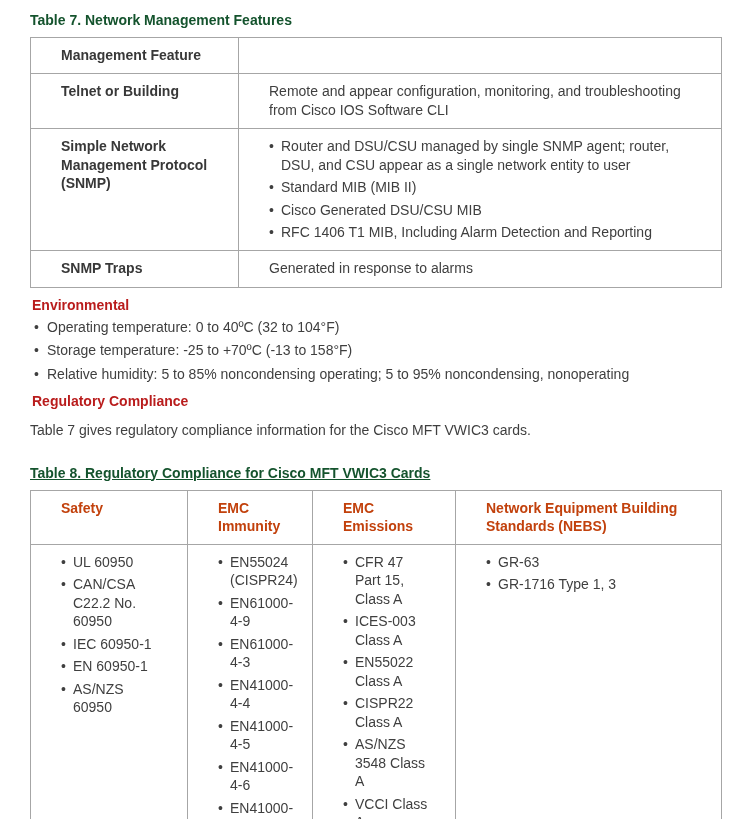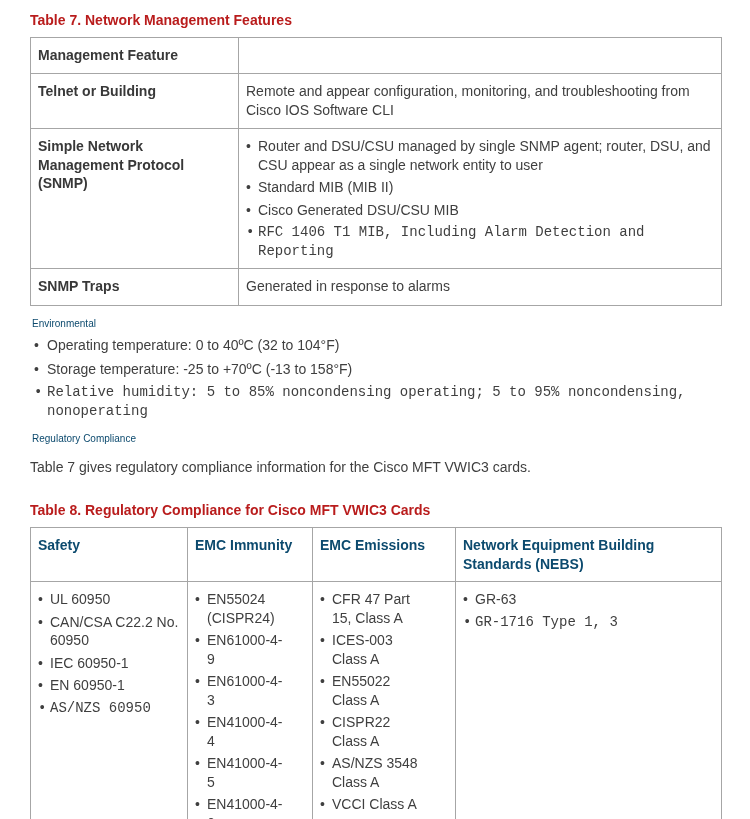--- a/index.html
+++ b/index.html
@@ -11,67 +11,67 @@
     font-family: "Liberation Sans", sans-serif;
     font-size: 14px;
     color: #3f3f3f;
     overflow: hidden;
   }
   .page { padding: 12px 28px 0 30px; }
 
   .tcaption {
     font-size: 14px;
     font-weight: 700;
-    color: #b91c1c;
+    color: #14532d;
     margin: 0 0 8px 0;
     line-height: 17px;
   }
-  .tcaption.t8c { margin-top: 25px; }
+  .tcaption.t8c { margin-top: 25px; text-decoration: underline; }
 
   table {
     border-collapse: collapse;
     width: 692px;
     table-layout: fixed;
   }
   td, th {
     border: 1px solid #a6a6a6;
     vertical-align: top;
     text-align: left;
-    padding: 8px 7px;
+    padding: 8px 30px;
     font-size: 14px;
     line-height: 18.5px;
     font-weight: 400;
     color: #3f3f3f;
   }
   .t7 td.feat { font-weight: 700; color: #383838; }
   .t7 tr.r1 { height: 36px; }
   .t7 tr.r2 { height: 55px; }
   .t7 tr.r4 { height: 37px; }
-  .t8 th { font-weight: 700; color: #0c4a6e; }
+  .t8 th { font-weight: 700; color: #c2410c; }
   .t8 thead tr { height: 52px; }
   .t8 td.c2 { padding-right: 22px; }
   .t8 td.c3 { padding-right: 26px; }
 
   .li {
     position: relative;
     padding-left: 12px;
     margin: 0 0 4px 0;
   }
-  .li:last-child { margin-bottom: 0; font-family: Liberation Mono, monospace; }
+  .li:last-child { margin-bottom: 0; }
   .li::before {
     content: "\2022";
     position: absolute;
     left: 0;
     top: 0;
   }
 
   .subhead {
-    font-size: 10px;
-    font-weight: 400;
-    color: #0c4a6e;
+    font-size: 14px;
+    font-weight: 700;
+    color: #b91c1c;
     margin: 10px 0 5px 2px;
     line-height: 15px;
   }
   .env-list { margin: 0 0 2px 4px; }
   .env-list .li { padding-left: 13px; margin-bottom: 4.5px; line-height: 19px; }
   .para { margin: 12px 0 0 0; line-height: 19px; }
 </style>
 </head>
 <body>
 

